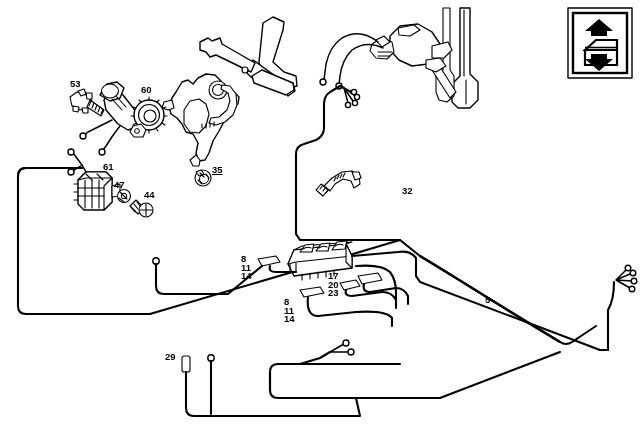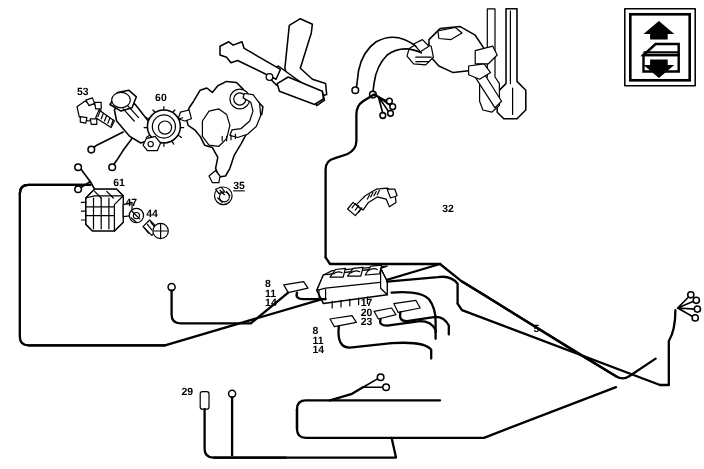--- a/index.html
+++ b/index.html
@@ -332,21 +332,21 @@
 </svg>
 
 <div class="lbl" style="left:70px;top:79px;">53</div>
 
 <div class="lbl" style="left:141px;top:85px;">60</div>
 
 <div class="lbl" style="left:103px;top:162px;">61</div>
 
 <div class="lbl" style="left:114px;top:180px;">47</div>
 
-<div class="lbl" style="left:133px;top:190px;">44</div>
+<div class="lbl" style="left:144px;top:190px;">44</div>
 
 <div class="lbl" style="left:212px;top:165px;text-decoration:underline;">35</div>
 
 <div class="lbl" style="left:356px;top:186px;margin-left:46px;">32</div>
 
 <div class="lbl stack" style="left:241px;top:255px;">8
 11
 14</div>
 
 <div class="lbl stack" style="left:284px;top:298px;">8

